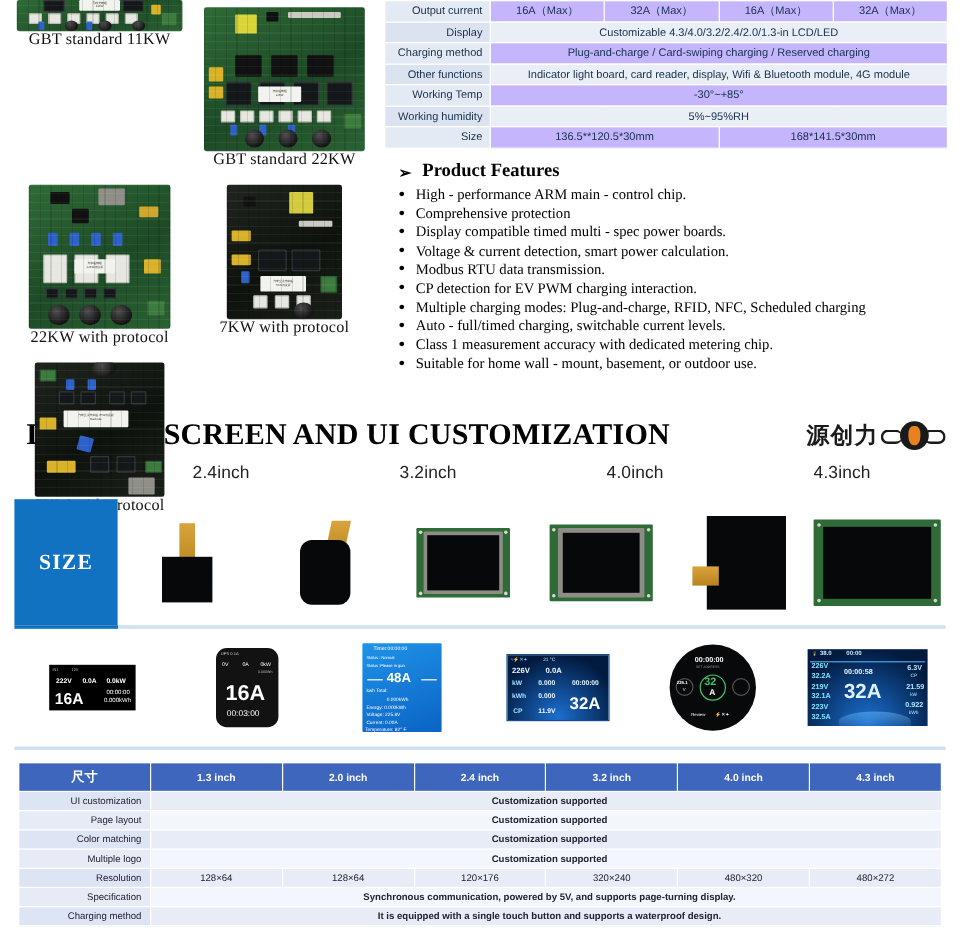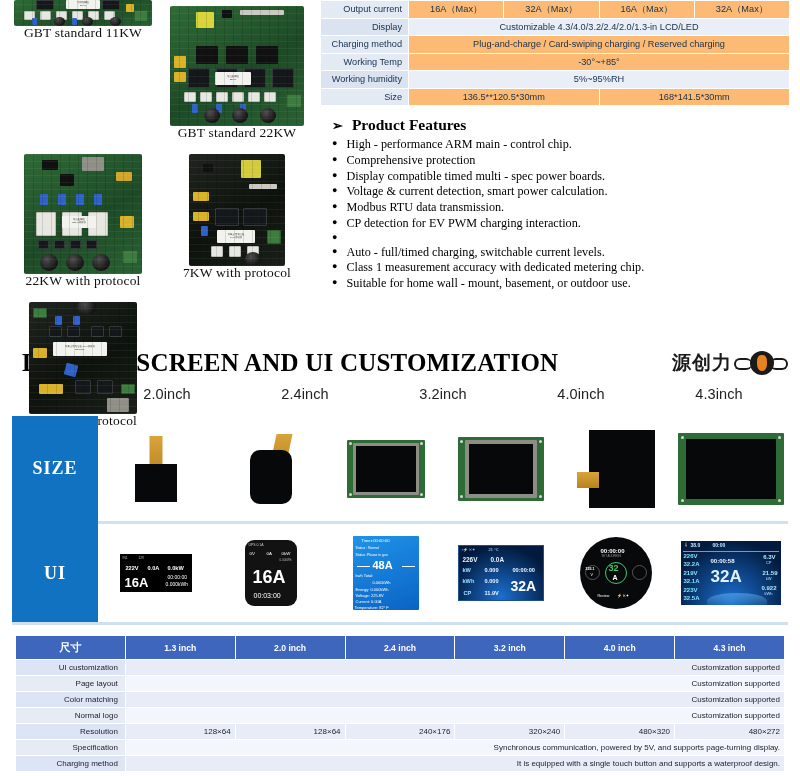--- a/index.html
+++ b/index.html
@@ -61,21 +61,21 @@
   table.spec td {
     border:1px solid #ffffff;
     font-size:9.2px; color:#16304d;
     text-align:center; padding:3px 2px;
     background:#e9eef7; line-height:1.15;
   }
   table.spec td.lab {
     background:#dbe3f0; text-align:right; padding-right:6px; width:88px;
     color:#16304d;
   }
-  table.spec tr.alt td { background:#fdba74; }
+  table.spec tr.alt td { background:#c4b5fd; }
   table.spec tr.alt td.lab { background:#e4eaf4; }
 
   .features { padding:10px 0 0 10px; }
   .feat-title {
     font-family:"Liberation Serif", serif;
     font-weight:bold; font-size:15.5px; color:#000;
     display:flex; align-items:center; gap:9px; margin:0 0 3px 2px;
   }
   .arrow-ic { font-size:13px; line-height:1; color:#000; }
   .feat-list { list-style:none; margin:0; padding:0; }
@@ -162,28 +162,28 @@
   
   .bottom-wrap { padding:4px 15px 0 15px; }
   table.feat { width:770px; border-collapse:collapse; table-layout:fixed; }
   table.feat th {
     background:#3e66bd; color:#fff; font-size:8.6px; font-weight:bold;
     padding:4px 2px; border:1px solid #fff; text-align:center;
   }
   table.feat th.cn { font-size:11px; }
   table.feat td {
     font-size:8px; color:#223; padding:3px 4px;
-    border:1px solid #fff; background:#e7ecf7; text-align:right;
+    border:1px solid #fff; background:#e7ecf7; text-align:center;
   }
   table.feat td.rh {
     background:#dde4f3; text-align:right; padding-right:7px; width:115px;
   }
   table.feat tr.alt td { background:#f3f6fc; }
   table.feat tr.alt td.rh { background:#e6ebf6; }
-  table.feat td.left { text-align:right; padding-left:10px; }
+  table.feat td.left { text-align:center; padding-left:10px;font-weight:bold; }
 </style>
 </head>
 <body>
 
 <div class="top-section">
 
   <div class="boards">
 
 
     <div class="board-cell r1">
@@ -331,20 +331,24 @@
         <td>32A（Max）</td>
       </tr>
       <tr>
         <td class="lab">Display</td>
         <td colspan="4">Customizable 4.3/4.0/3.2/2.4/2.0/1.3-in LCD/LED</td>
       </tr>
       <tr class="alt">
         <td class="lab">Charging method</td>
         <td colspan="4">Plug-and-charge / Card-swiping charging / Reserved charging</td>
       </tr>
+      <tr>
+        <td class="lab">Other functions</td>
+        <td colspan="4">Indicator light board, card reader, display, Wifi &amp; Bluetooth module, 4G module</td>
+      </tr>
       <tr class="alt">
         <td class="lab">Working Temp</td>
         <td colspan="4">-30°~+85°</td>
       </tr>
       <tr>
         <td class="lab">Working humidity</td>
         <td colspan="4">5%~95%RH</td>
       </tr>
       <tr class="alt">
         <td class="lab">Size</td>
@@ -379,20 +383,21 @@
         <li>
             <span class="bullet">●</span>
             <span>Modbus RTU data transmission.</span>
           </li>
         <li>
             <span class="bullet">●</span>
             <span>CP detection for EV PWM charging interaction.</span>
           </li>
         <li>
             <span class="bullet">●</span>
+            <span>Multiple charging modes: Plug-and-charge, RFID, NFC, Scheduled charging</span>
           </li>
         <li>
             <span class="bullet">●</span>
             <span>Auto - full/timed charging, switchable current levels.</span>
           </li>
         <li>
             <span class="bullet">●</span>
             <span>Class 1 measurement accuracy with dedicated metering chip.</span>
           </li>
         <li>
@@ -413,21 +418,20 @@
         <span class="ring"></span>
         <span class="sw-r"></span>
     </span>
   </div>
 </div>
 
 <div class="showcase">
 
   <div class="sc-head">
     <div class="spacer"></div>
-    <div class="cell">2.0inch</div>
     <div class="cell">2.4inch</div>
     <div class="cell">3.2inch</div>
     <div class="cell">4.0inch</div>
     <div class="cell">4.3inch</div>
   </div>
 
   <div class="sc-row row-size">
     <div class="sc-label">SIZE</div>
     <div class="sc-body">
       <div class="cell">
@@ -478,21 +482,20 @@
           <span class="screw" style="left:3px;bottom:3px;"></span>
           <span class="screw" style="right:3px;bottom:3px;"></span>
         </div>
       </div>
     </div>
   </div>
 
   <div class="sc-sep"></div>
 
   <div class="sc-row row-ui">
-    <div class="sc-label">UI</div>
     <div class="sc-body">
 
       <div class="cell">
         <div class="uiscr black" style="width:72px;height:38px;">
           <span class="t" style="left:3px;top:3px;font-size:3.2px;color:#bbb;">IN1</span>
           <span class="t" style="left:19px;top:3px;font-size:3.2px;color:#bbb;">12V</span>
           <span class="t" style="left:6px;top:12px;font-size:5.6px;font-weight:bold;">222V</span>
           <span class="t" style="left:28px;top:12px;font-size:5.6px;font-weight:bold;">0.0A</span>
           <span class="t" style="left:48px;top:12px;font-size:5.6px;font-weight:bold;">0.0kW</span>
           <span class="t" style="left:48px;top:21px;font-size:5px;">00:00:00</span>
@@ -610,28 +613,28 @@
     </tr>
     <tr class="alt">
       <td class="rh">Page layout</td>
       <td colspan="6" class="left">Customization supported</td>
     </tr>
     <tr>
       <td class="rh">Color matching</td>
       <td colspan="6" class="left">Customization supported</td>
     </tr>
     <tr class="alt">
-      <td class="rh">Normal logo</td>
+      <td class="rh">Multiple logo</td>
       <td colspan="6" class="left">Customization supported</td>
     </tr>
     <tr>
       <td class="rh">Resolution</td>
       <td>128×64</td>
       <td>128×64</td>
-      <td>240×176</td>
+      <td>120×176</td>
       <td>320×240</td>
       <td>480×320</td>
       <td>480×272</td>
     </tr>
     <tr class="alt">
       <td class="rh">Specification</td>
       <td colspan="6" class="left">Synchronous communication, powered by 5V, and supports page-turning display.</td>
     </tr>
     <tr>
       <td class="rh">Charging method</td>

